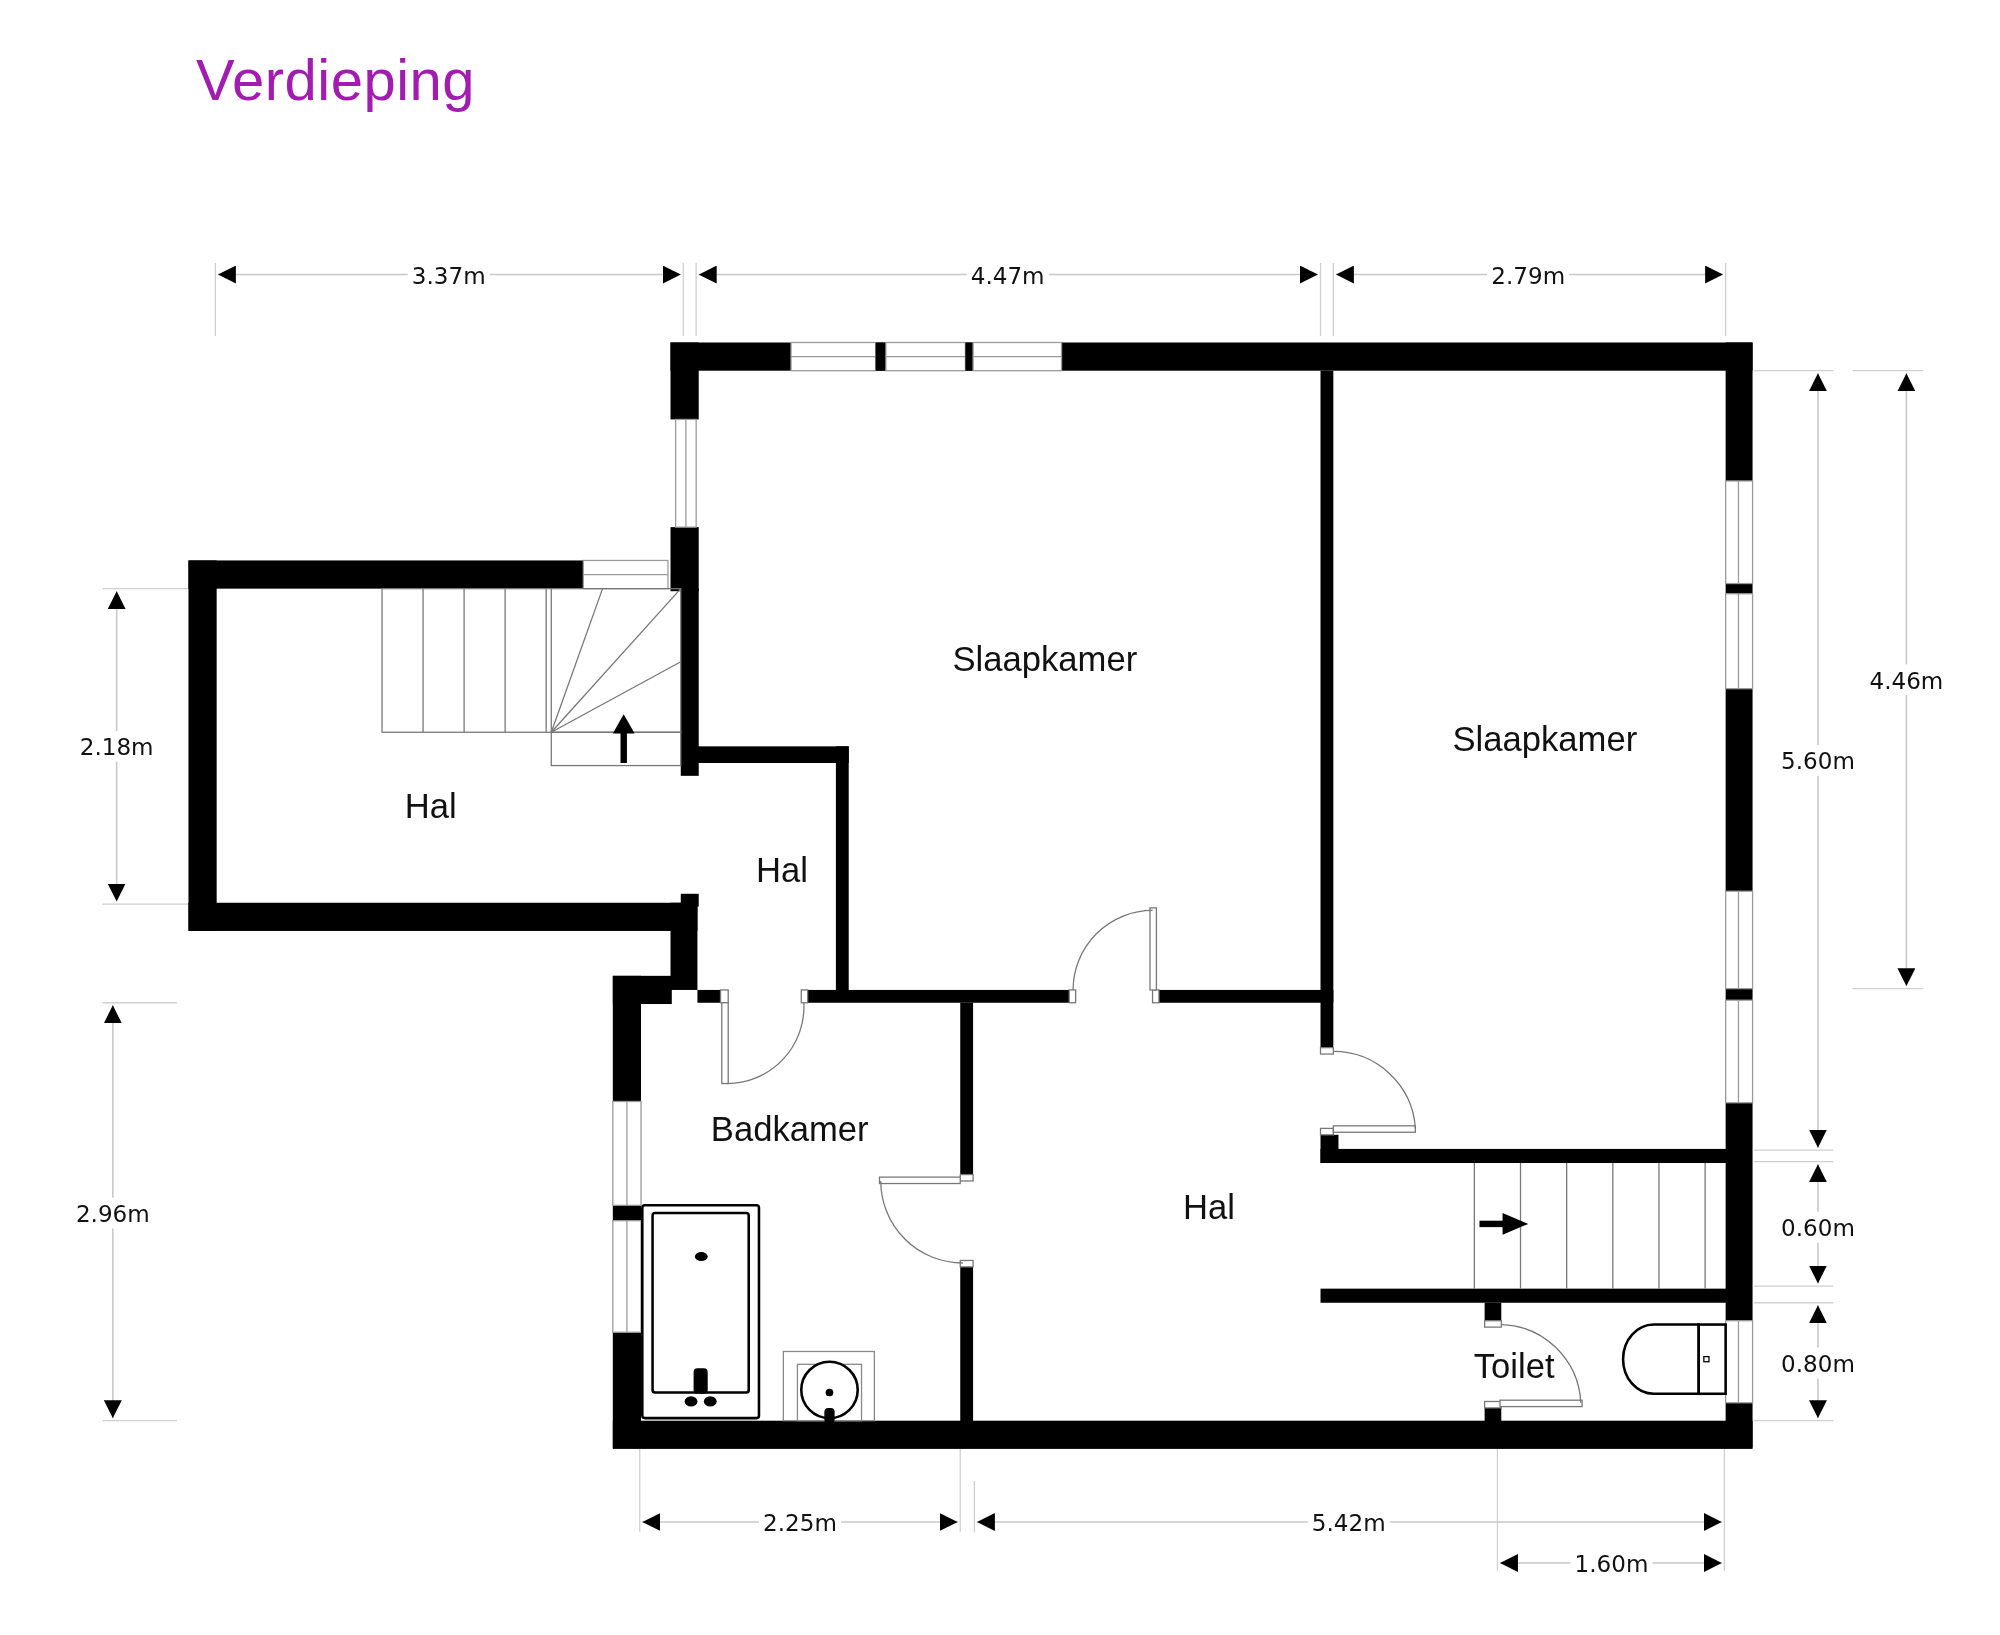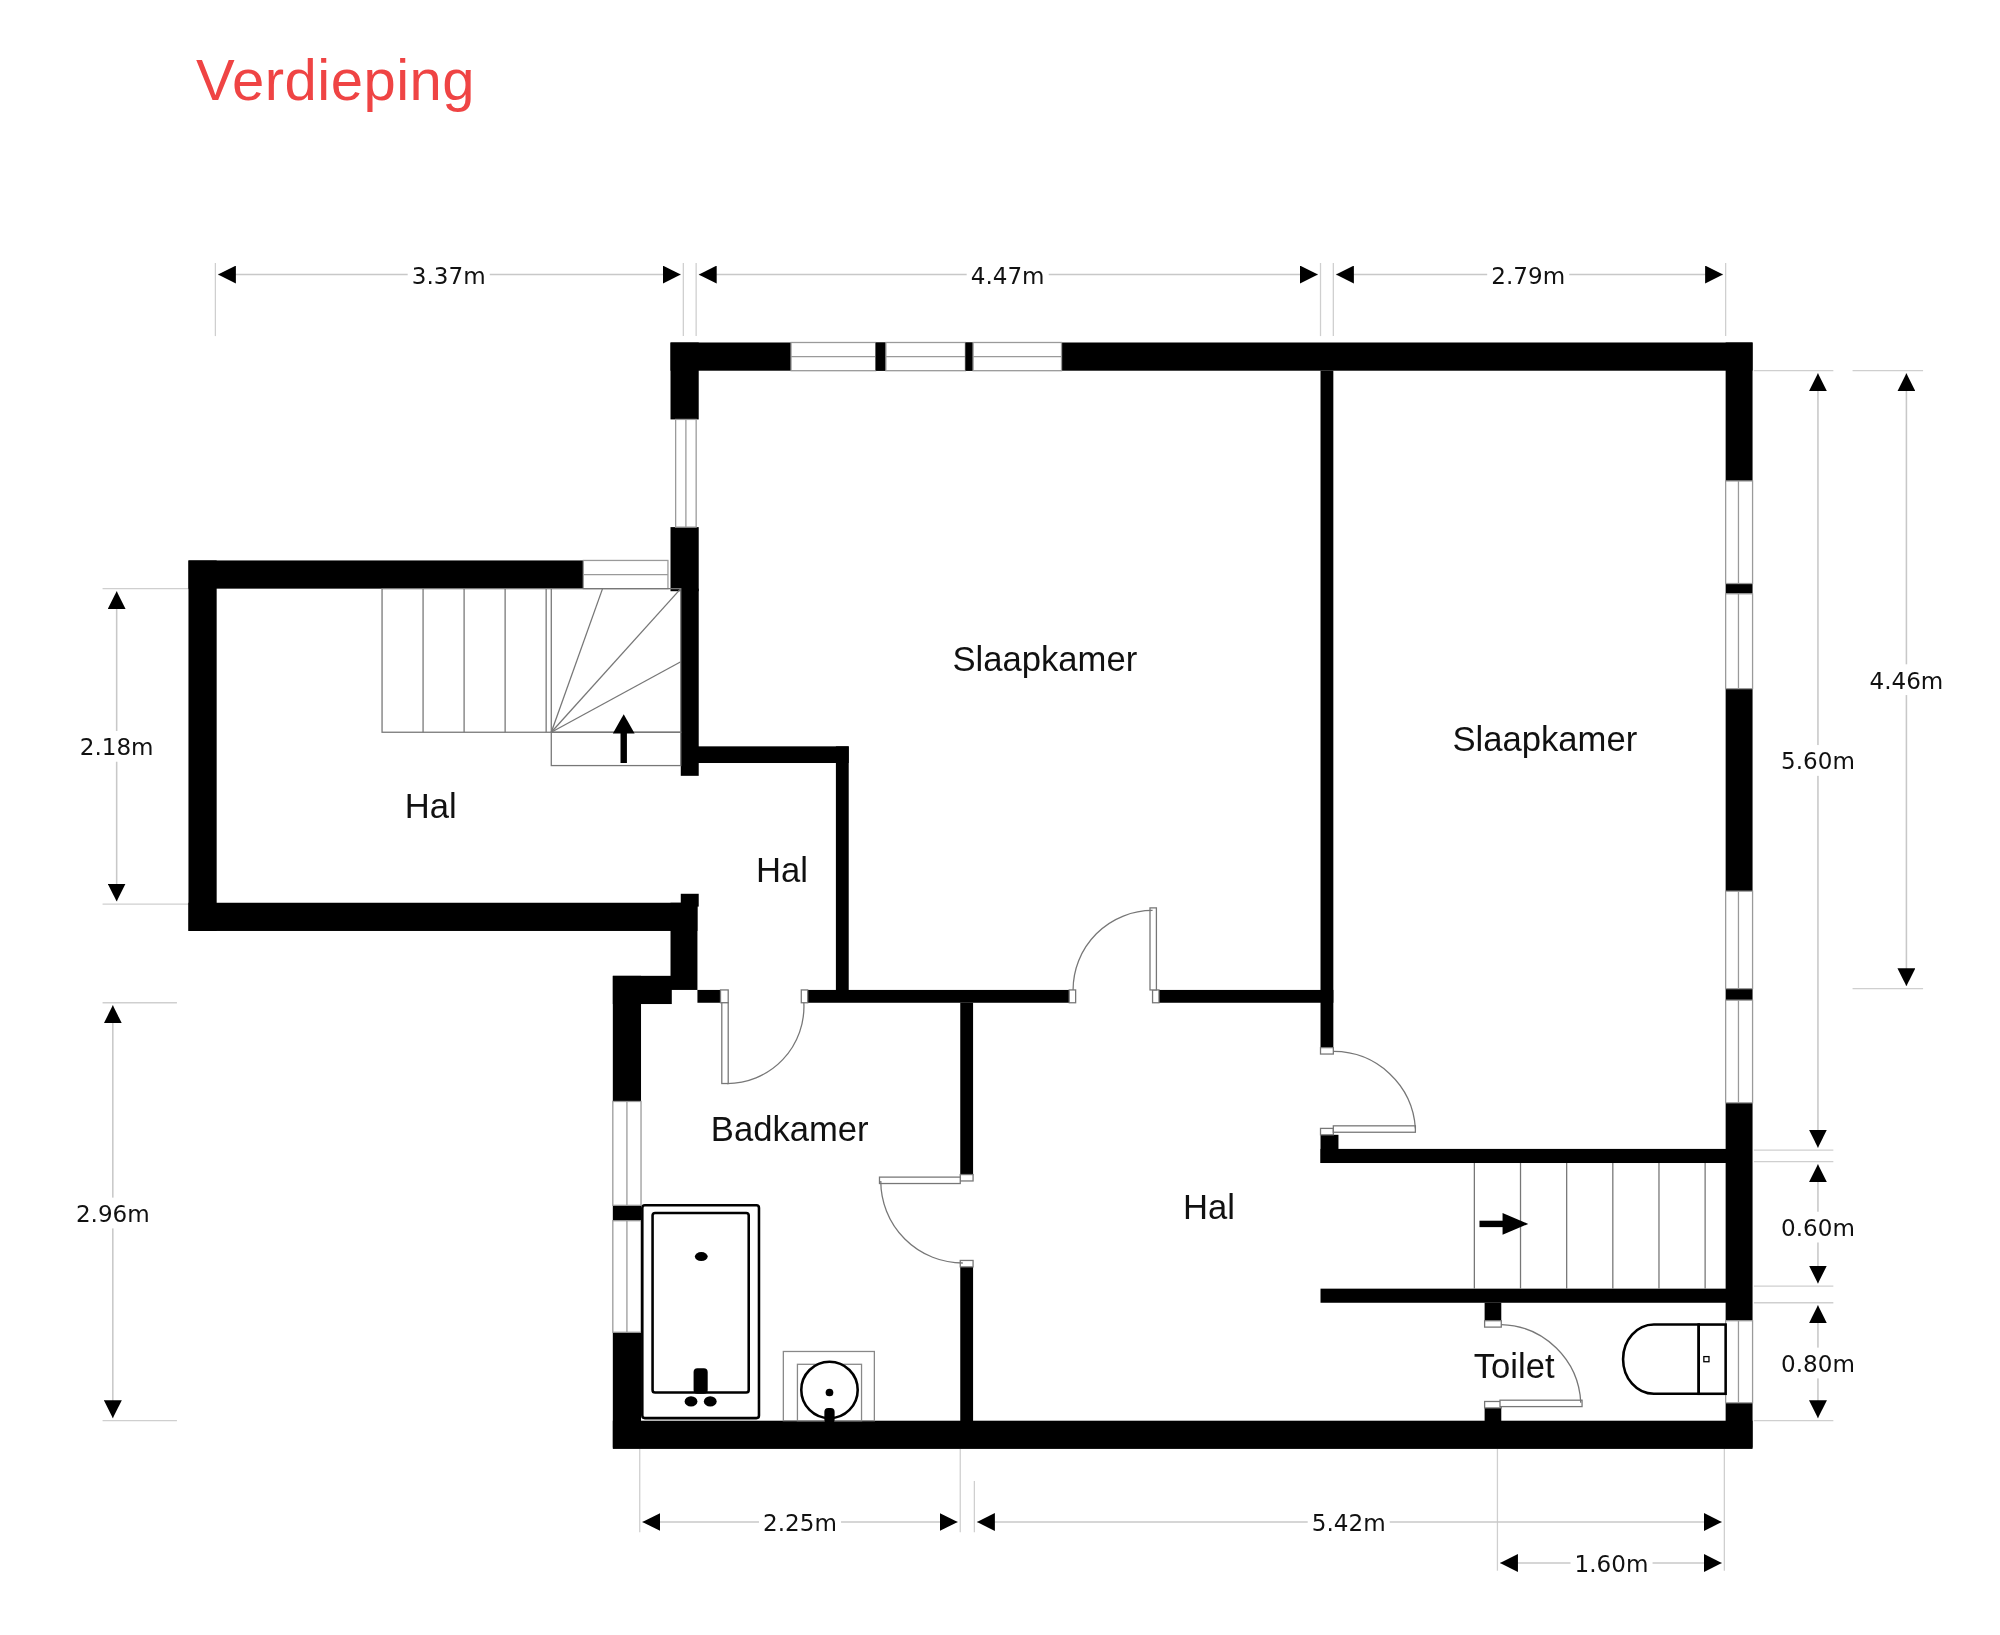--- a/index.html
+++ b/index.html
@@ -1,17 +1,17 @@
 <!DOCTYPE html>
 <html><head>
 <meta charset="utf-8">
 <style>
   html, body { margin: 0; padding: 0; background: #ffffff; }
   body { width: 2000px; height: 1635px; overflow: hidden; position: relative; font-family: "DejaVu Sans", "Liberation Sans", sans-serif; }
-  .page-title { position: absolute; left: 196px; top: 46px; font-family: "Liberation Sans", "DejaVu Sans", sans-serif; font-size: 58px; font-weight: 300; color: #ef4444; letter-spacing: 0.5px; }
+  .page-title { position: absolute; left: 196px; top: 46px; font-family: "Liberation Sans", "DejaVu Sans", sans-serif; font-size: 58px; font-weight: 300; color: #a21caf; letter-spacing: 0.5px; }
   svg.plan { position: absolute; left: 0; top: 0; width: 2000px; height: 1635px; }
   .wall { fill: #000; }
   .win { fill: #fff; stroke: #9a9a9a; stroke-width: 1; }
   .winmid { stroke: #9a9a9a; stroke-width: 1; }
   .thin { stroke: #777; stroke-width: 1; fill: none; }
   .door { stroke: #777; stroke-width: 1; fill: #fff; }
   .dim { stroke: #c8c8c8; stroke-width: 1.2; fill: none; }
   .ext { stroke: #cfcfcf; stroke-width: 1; }
   .arrowhead { fill: #000; }
   .dimtext { font-family: "DejaVu Sans", sans-serif; font-size: 18px; fill: #111; }

